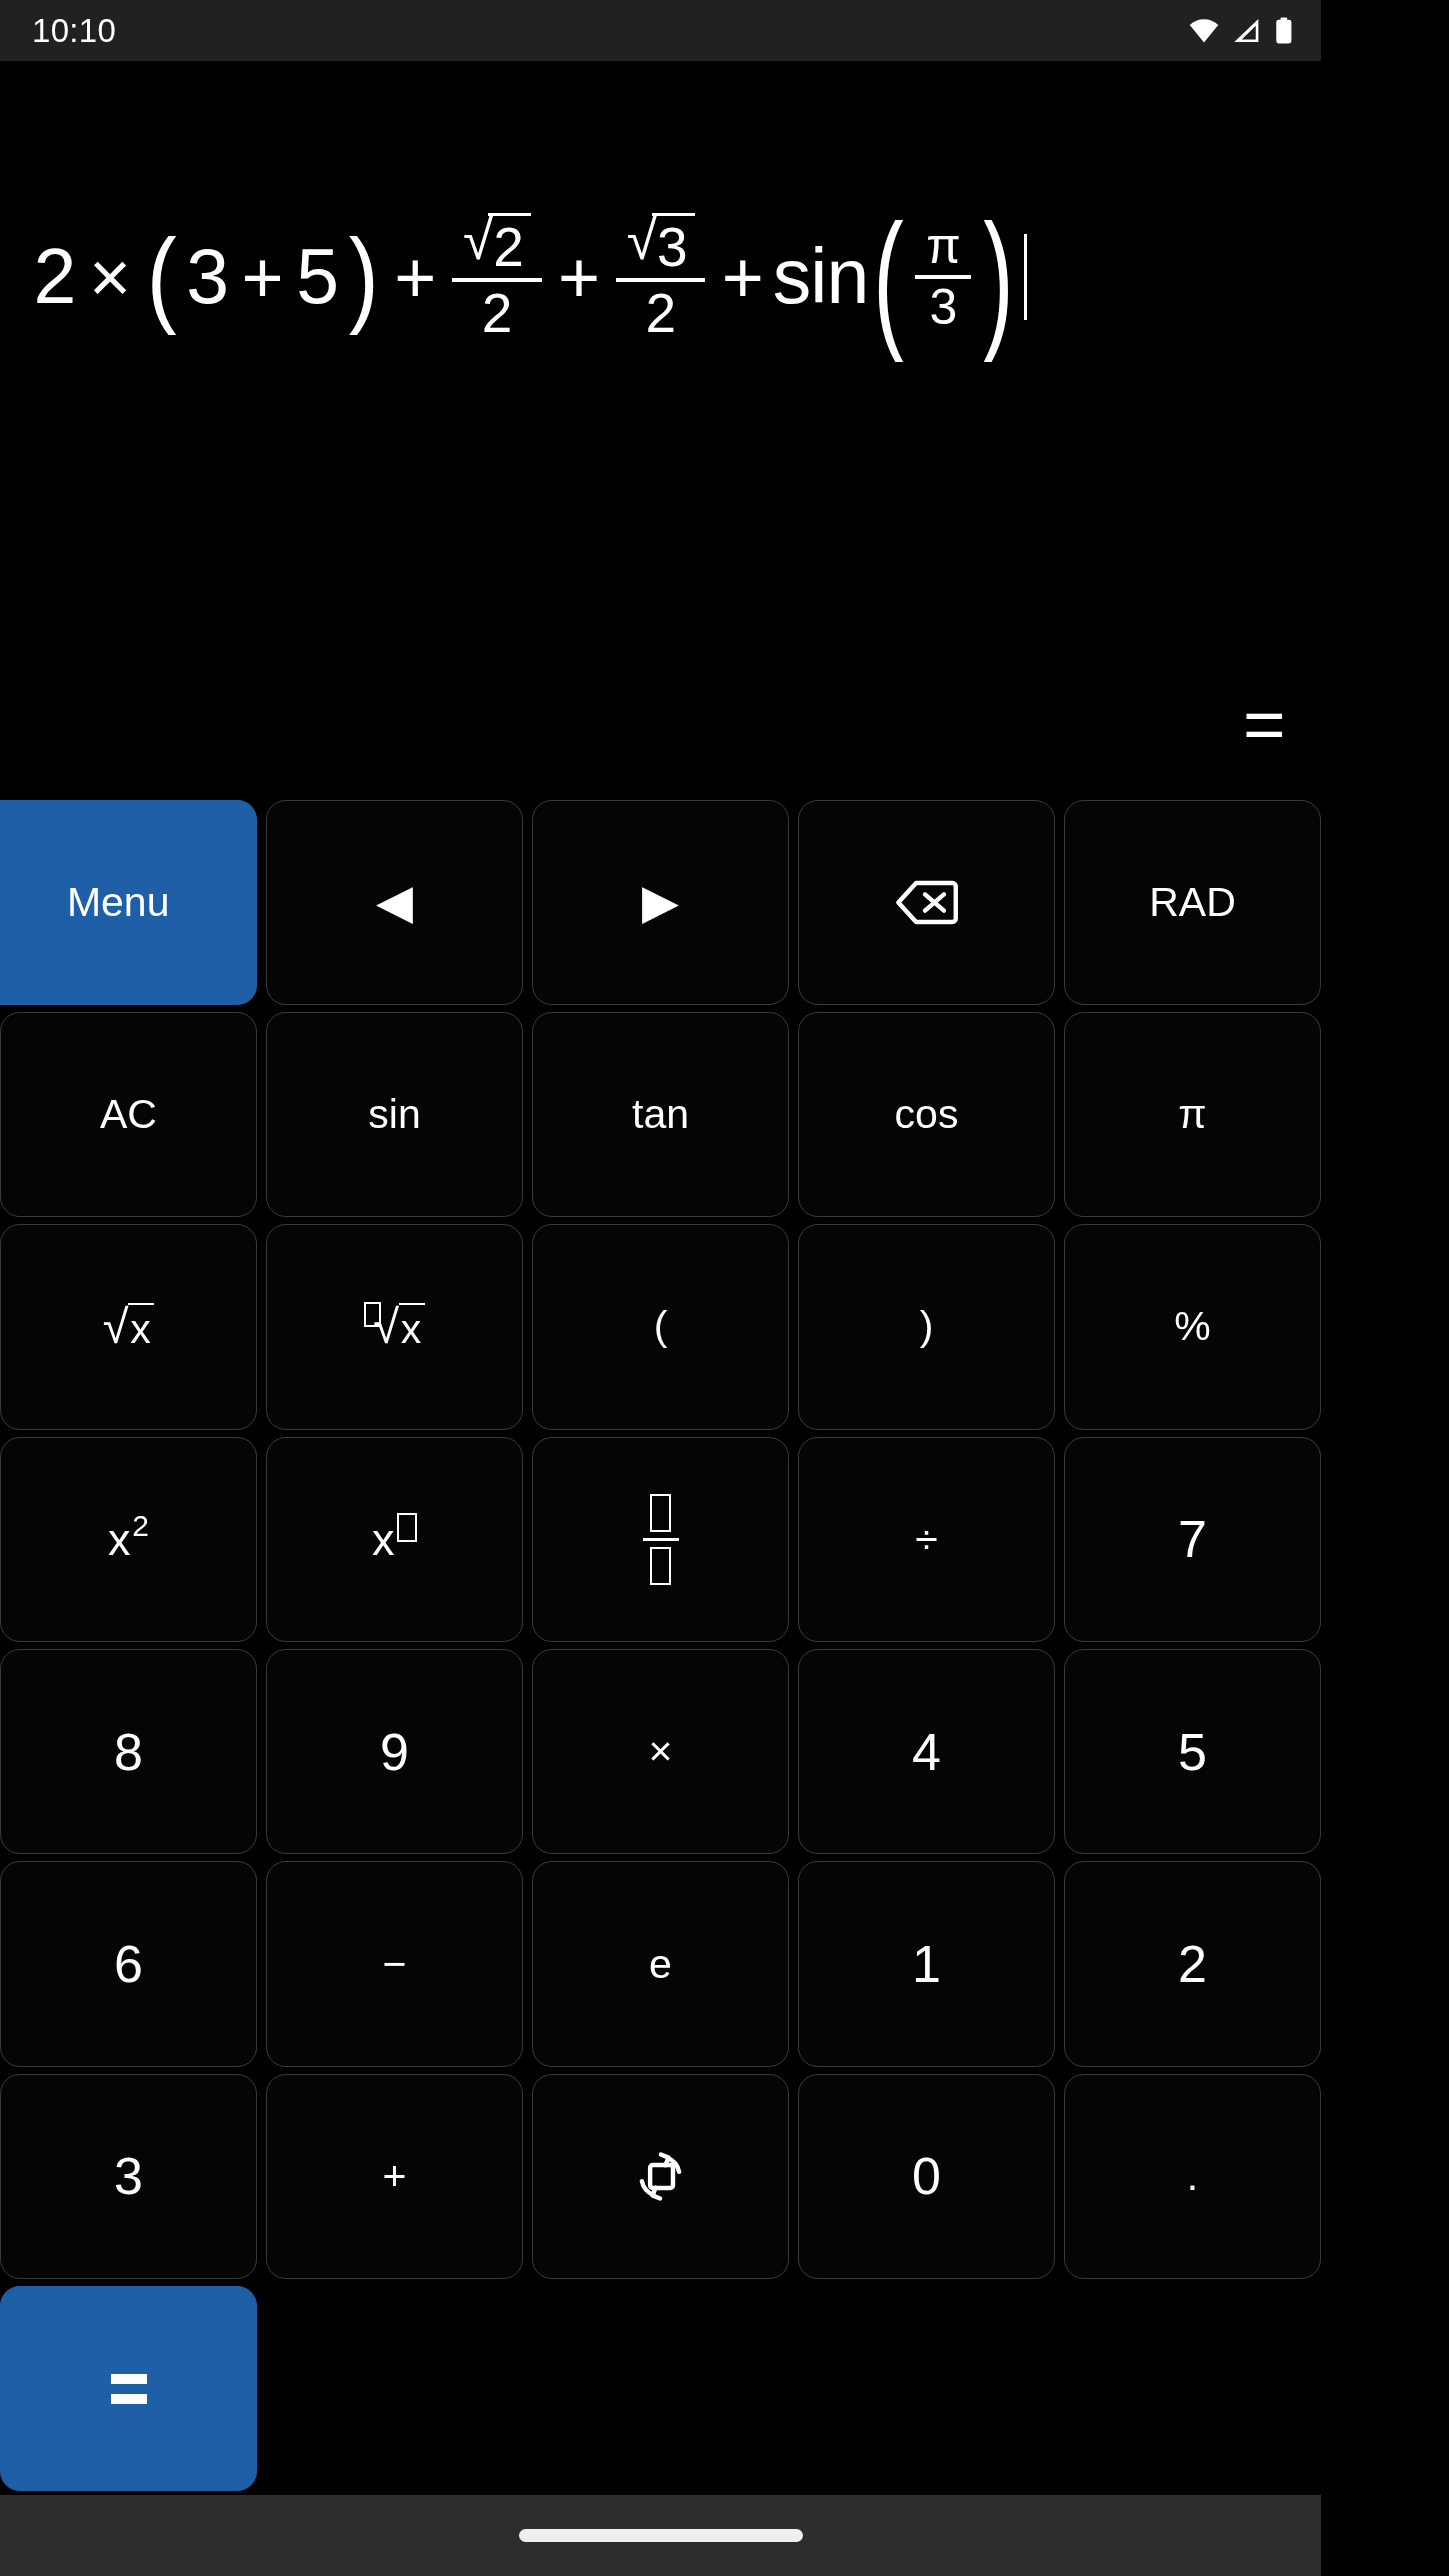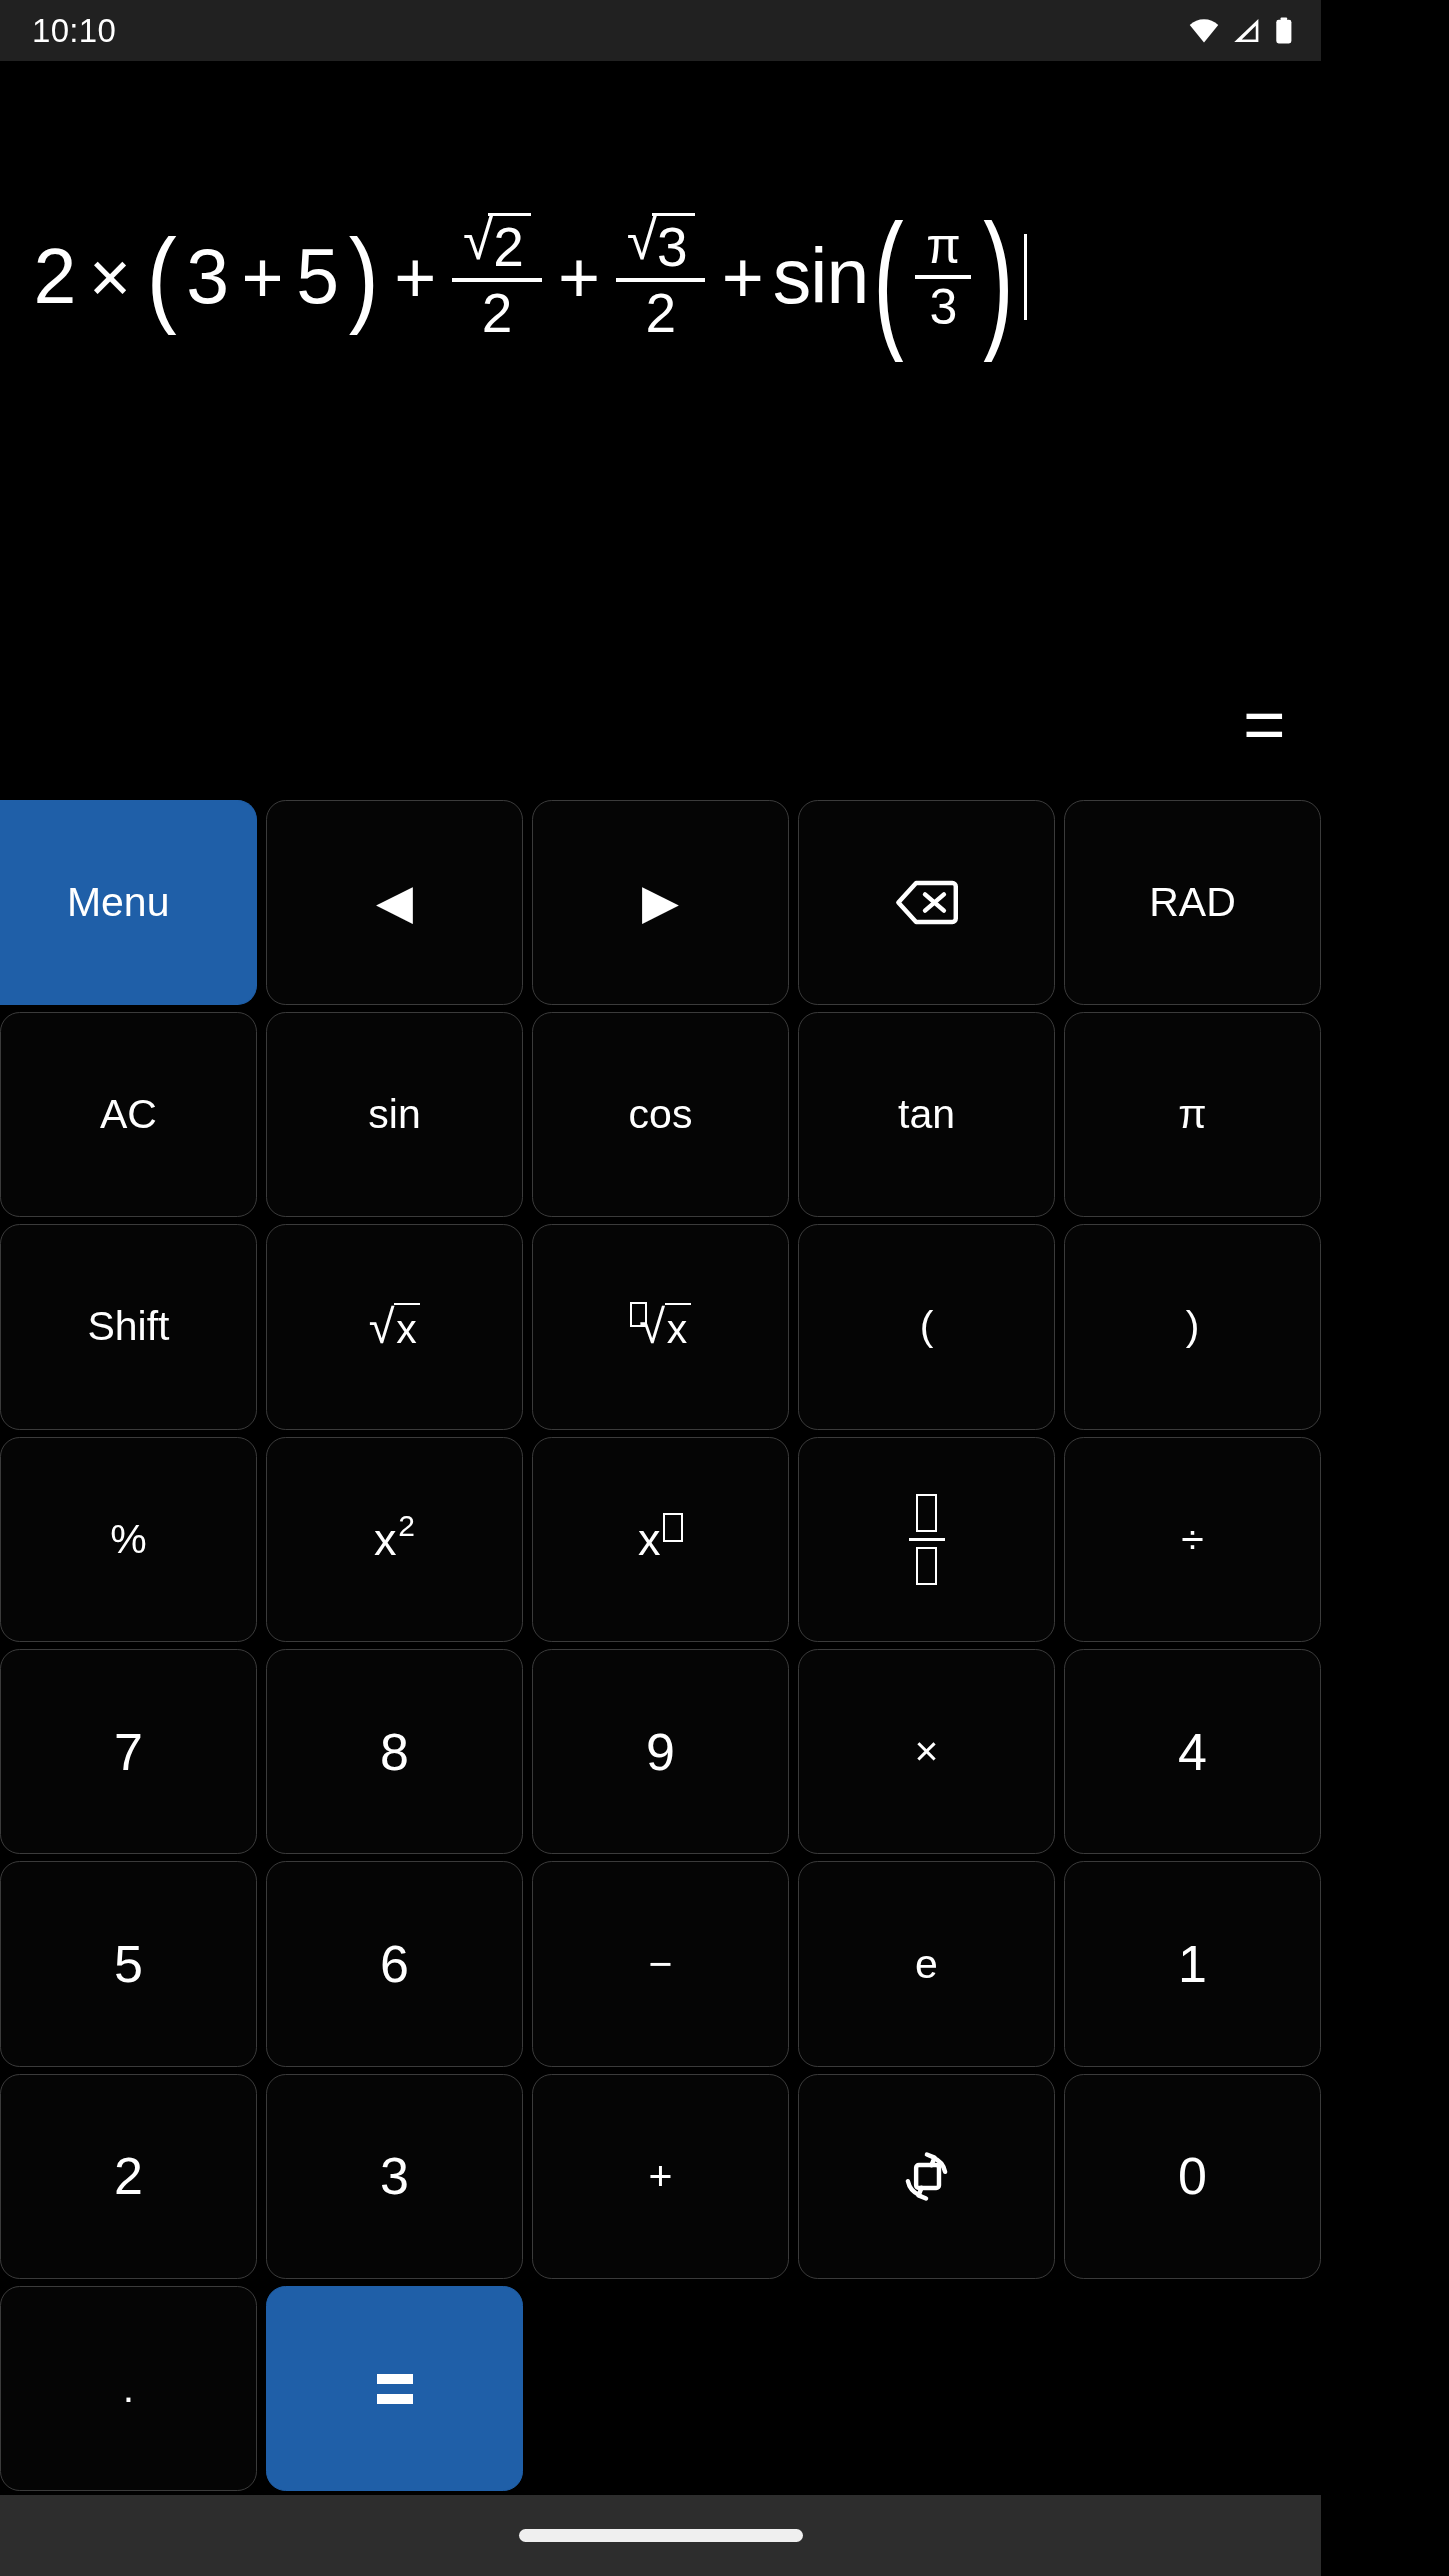--- a/index.html
+++ b/index.html
@@ -377,30 +377,27 @@
       <div class="key">
         <span>RAD</span>
       </div>
       <div class="key">
         <span>AC</span>
       </div>
       <div class="key">
         <span>sin</span>
       </div>
       <div class="key">
+        <span>tan</span>
+      </div>
+      <div class="key">
         <span>cos</span>
       </div>
       <div class="key">
-        <span>tan</span>
-      </div>
-      <div class="key">
         <span>π</span>
-      </div>
-      <div class="key">
-        <span>Shift</span>
       </div>
       <div class="key">
         <span class="key-radical">
           <span class="krs">√</span>
           <span class="krb">x</span>
         </span>
       </div>
       <div class="key">
         <span class="key-nth">
           <span class="idx"></span>

